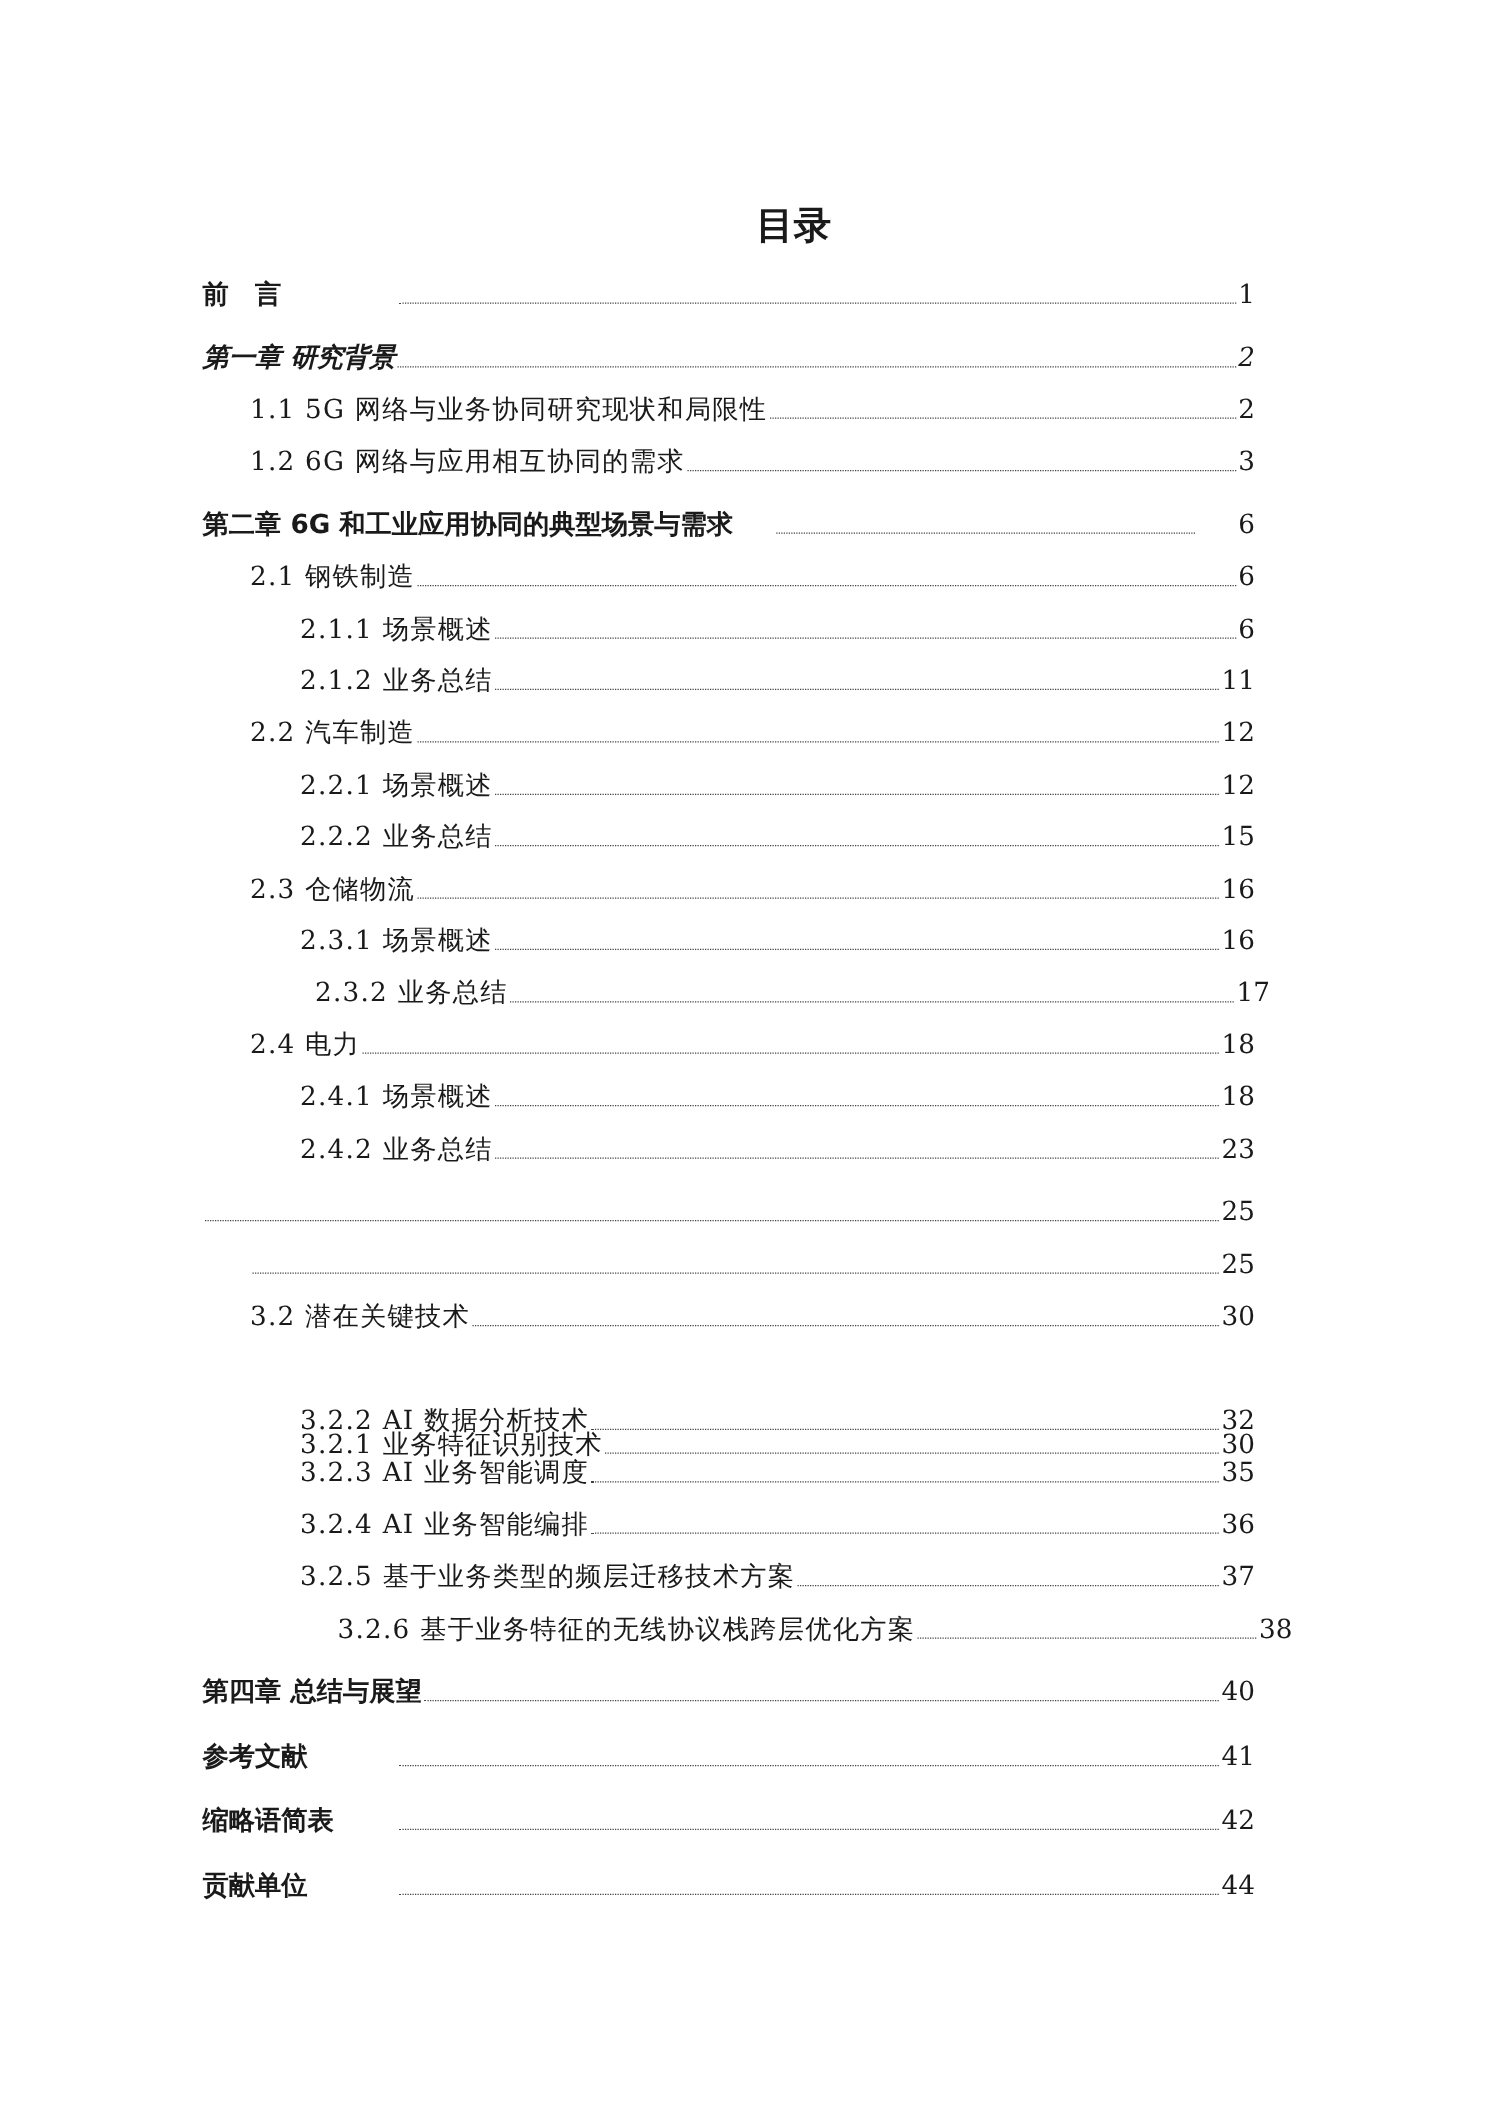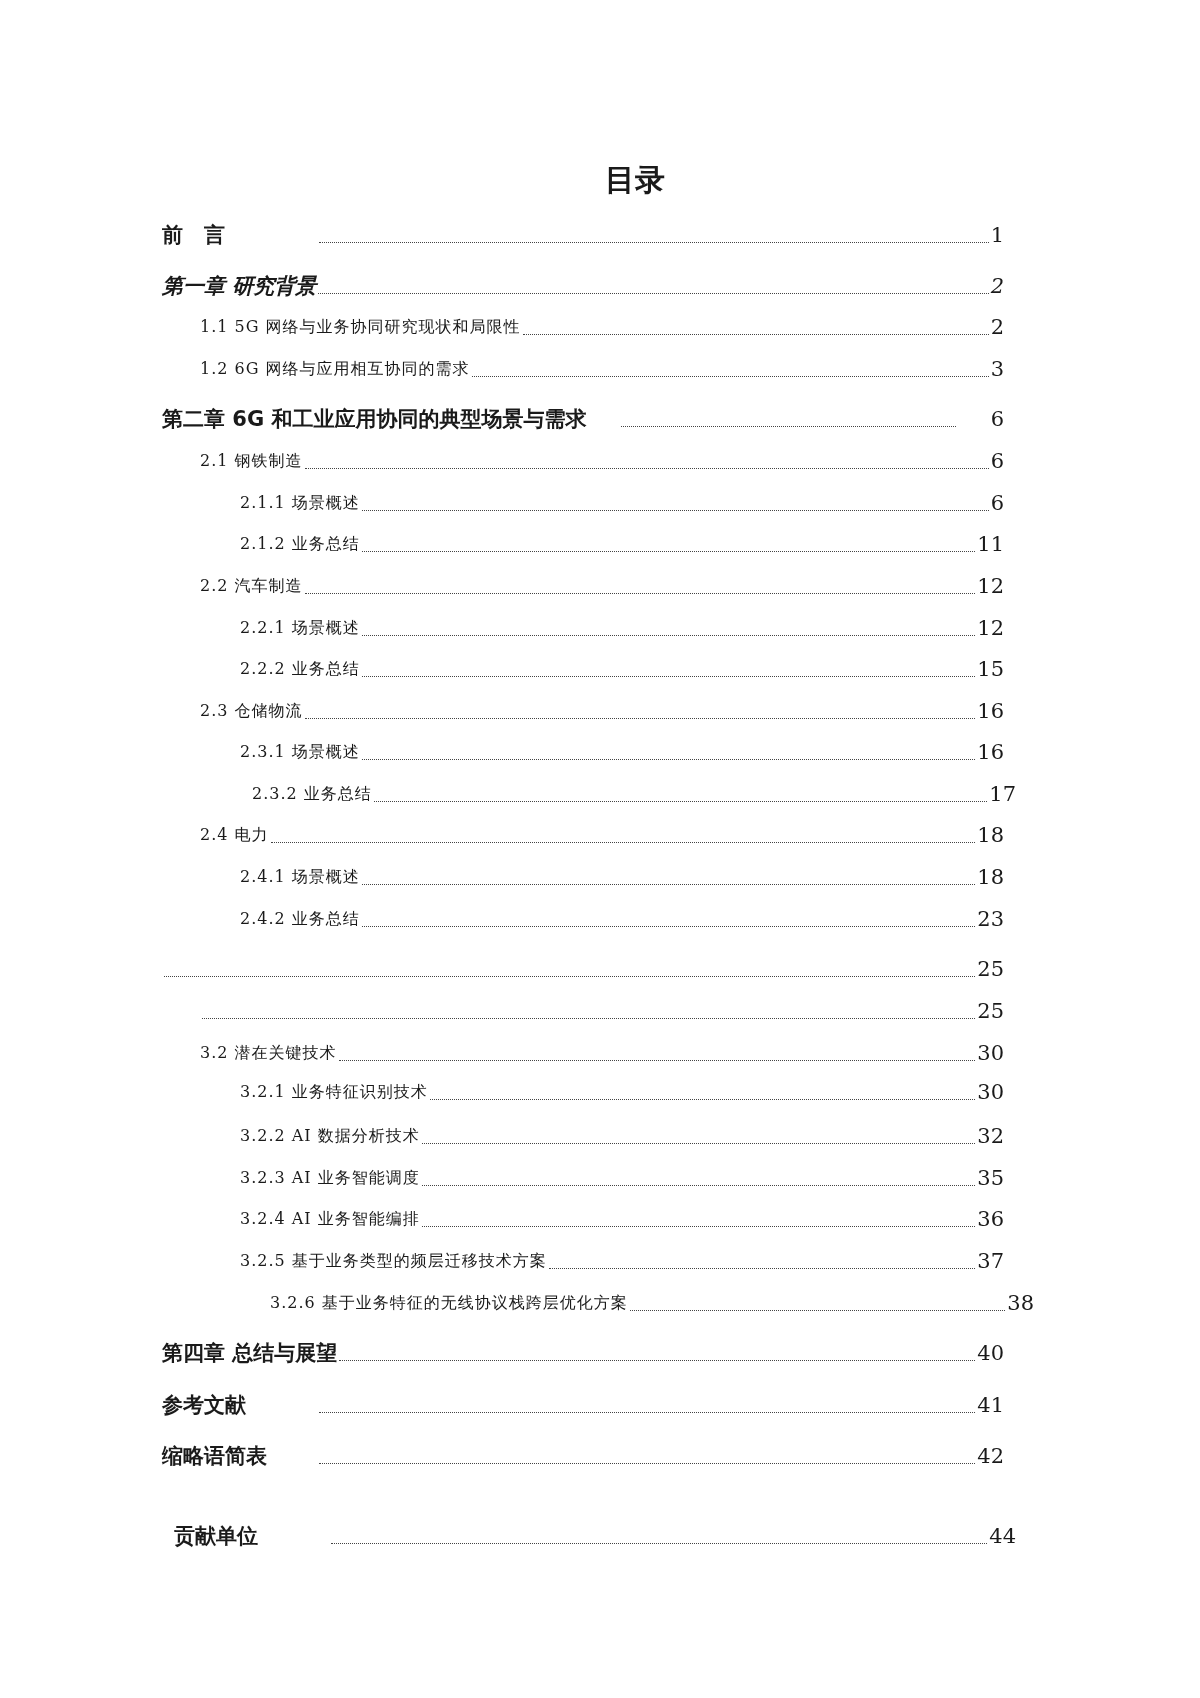--- a/index.html
+++ b/index.html
@@ -2,21 +2,21 @@
 <html><head>
 <meta charset="utf-8">
 <style>
   html, body { margin: 0; padding: 0; background: #ffffff; }
   body { width: 1200px; height: 1698px; position: relative; overflow: hidden;
          font-family: "DejaVu Serif", "Liberation Serif", serif; color: #1a1a1a; }
   .title { position: absolute; top: 160px; left: 0; width: 1270px; text-align: center;
            font-family: "DejaVu Sans", "Liberation Sans", sans-serif; font-size: 30px; font-weight: bold; }
   .toc { position: absolute; left: 162px; width: 842px; top: 0; }
   .row { position: absolute; display: flex; align-items: flex-end; height: 30px; }
-  .row .label { white-space: nowrap; font-size: 16px; line-height: 30px; }
+  .row .label { white-space: nowrap; font-size: 21px; line-height: 30px; }
   .row.lvl0 .label { font-family: "DejaVu Sans", "Liberation Sans", sans-serif; font-weight: bold; font-size: 21px; }
   .row .leader { flex: 1; border-bottom: 1.5px dotted #444; margin: 0 2px 7px 2px; min-width: 10px; }
   .row .page { font-size: 21px; line-height: 30px; white-space: nowrap; }
   .spaced { letter-spacing: 1px; }
 </style>
 </head>
 <body>
 
 <div class="title">目录</div>
 
@@ -112,21 +112,21 @@
   </div>
     <div class="row lvl1" style="top: 996px; left: 38px; width: 804px;">
     <span class="leader"></span>
     <span class="page">25</span>
   </div>
     <div class="row lvl1" style="top: 1038px; left: 38px; width: 804px;">
     <span class="label spaced">3.2 潜在关键技术</span>
     <span class="leader"></span>
     <span class="page">30</span>
   </div>
-    <div class="row lvl2" style="top: 1077px; left: 78px; width: 764px; align-items: flex-end;">
+    <div class="row lvl2" style="top: 1140px; left: 78px; width: 764px; align-items: flex-end;">
     <span class="label spaced">3.2.1 业务特征识别技术</span>
     <span class="leader"></span>
     <span class="page">30</span>
   </div>
     <div class="row lvl2" style="top: 1121px; left: 78px; width: 764px;">
     <span class="label spaced">3.2.2 AI 数据分析技术</span>
     <span class="leader"></span>
     <span class="page">32</span>
   </div>
     <div class="row lvl2" style="top: 1163px; left: 78px; width: 764px;">
@@ -157,18 +157,18 @@
     <div class="row lvl0" style="top: 1390px; left: 0px; width: 842px;">
     <span class="label" style="min-width: 155px;">参考文献</span>
     <span class="leader"></span>
     <span class="page">41</span>
   </div>
     <div class="row lvl0" style="top: 1441px; left: 0px; width: 842px;">
     <span class="label" style="min-width: 155px;">缩略语简表</span>
     <span class="leader"></span>
     <span class="page">42</span>
   </div>
-    <div class="row lvl0" style="top: 1493px; left: 12px; width: 842px; margin-top: 28px;">
+    <div class="row lvl0" style="top: 1493px; left: 0px; width: 842px;">
     <span class="label" style="min-width: 155px;">贡献单位</span>
     <span class="leader"></span>
     <span class="page">44</span>
   </div>
   </div>
 
 </body></html>

